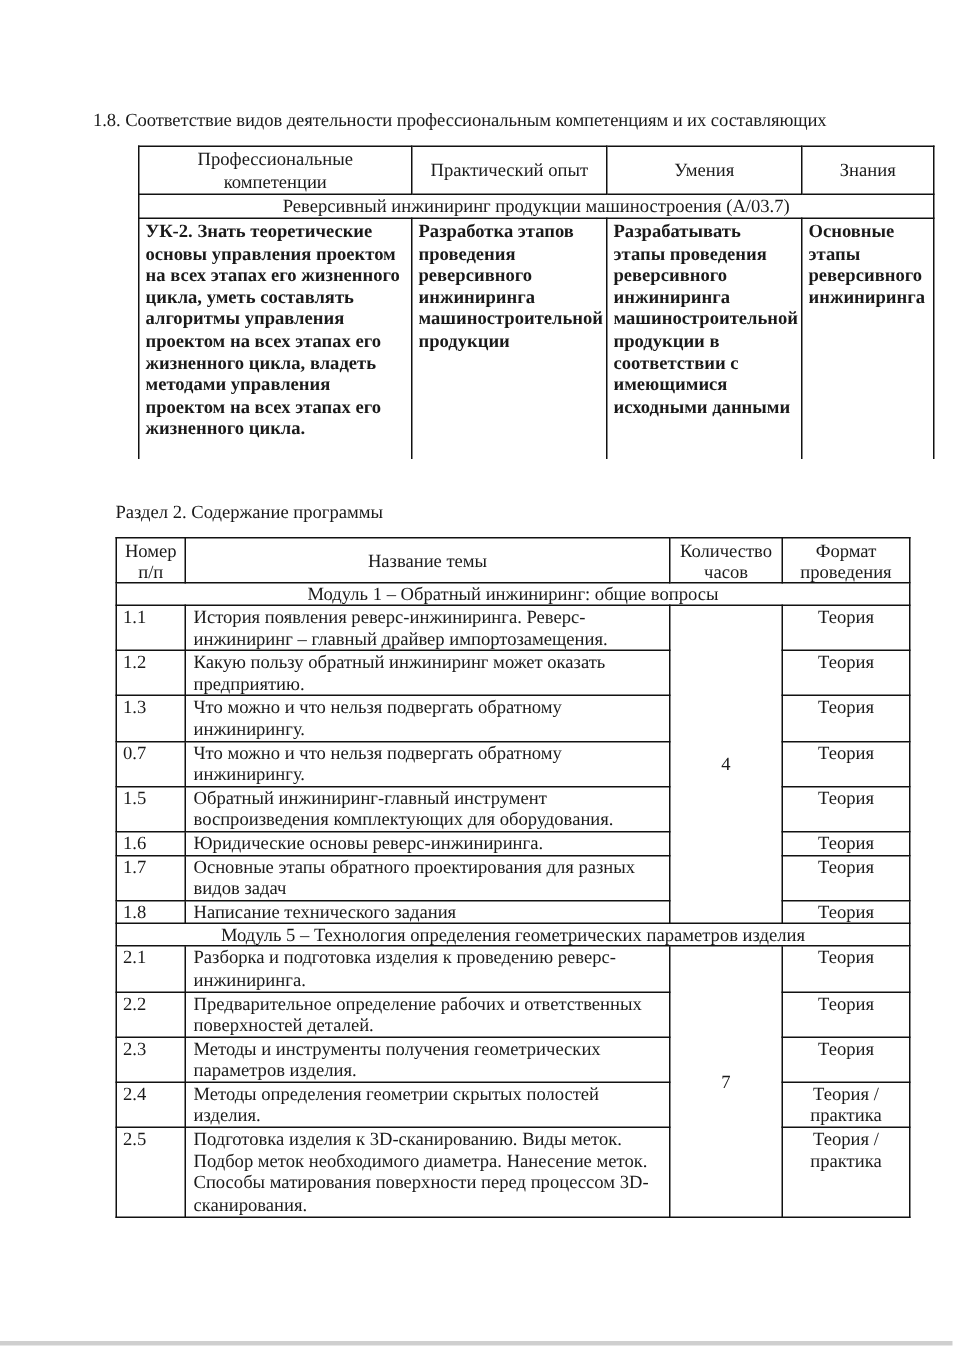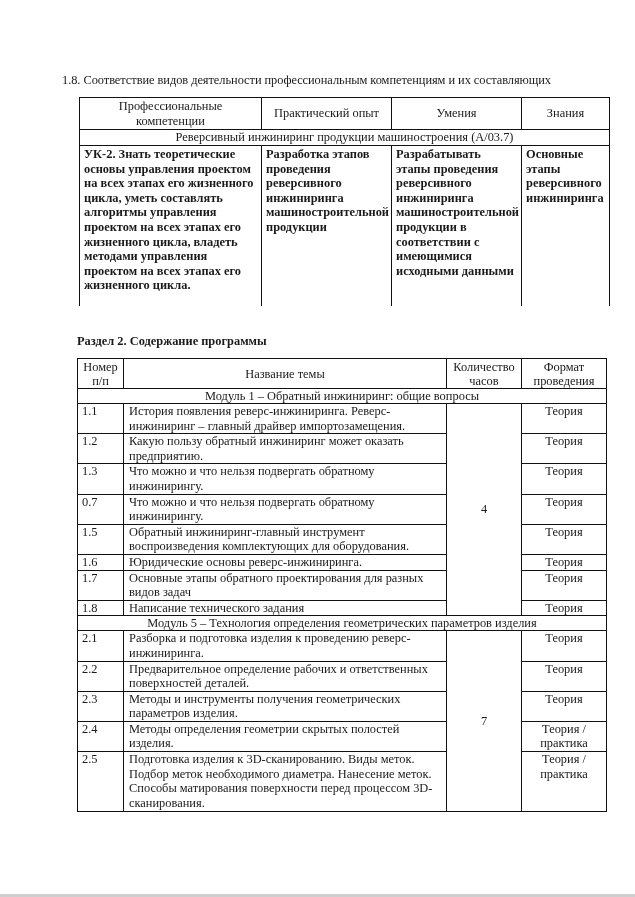--- a/index.html
+++ b/index.html
@@ -2,27 +2,27 @@
 <html><head>
 <meta charset="utf-8">
 <style>
   html, body { margin: 0; padding: 0; }
   body {
     width: 635px; height: 897px; background: #ffffff; position: relative; overflow: hidden;
     font-family: "Liberation Serif", "DejaVu Serif", serif; color: #1a1a1a;
   }
   .page-bottom-edge { position: absolute; left: 0; right: 0; top: 894px; height: 3px; background: #cfcfcf; }
   .section-title-1 { position: absolute; left: 62px; top: 73px; font-size: 12.4px; white-space: nowrap; letter-spacing: -0.05px; }
-  .section-title-2 { position: absolute; left: 77px; top: 334px; font-size: 12.4px; font-weight: bold; white-space: nowrap; }
+  .section-title-2 { position: absolute; left: 77px; top: 334px; font-size: 12.4px; font-weight: normal; white-space: nowrap; }
 
   table { border-collapse: collapse; position: absolute; table-layout: fixed; font-size: 12.4px; line-height: 14.6px; }
   td { border: 1px solid #111; vertical-align: top; padding: 0 4px; overflow: hidden; }
 
   
-  #t1 { left: 79px; top: 97px; width: 530px; }
+  #t1 { left: 92px; top: 97px; width: 530px; }
   #t1 td.hdr { text-align: center; vertical-align: middle; height: 31px; padding: 0 3px; }
   #t1 td.sub { text-align: center; height: 15px; padding: 0; margin-left: 32px; }
   #t1 tr.content td { height: 159px; border-bottom: none; padding-top: 1px; font-weight: bold; }
 
   
   #t2 { left: 77px; top: 358px; width: 529px; padding-left: 33px; }
   #t2 td.hdr { text-align: center; vertical-align: middle; height: 29px; padding: 0 2px; line-height: 14px; }
   #t2 td.mod { text-align: center; font-weight: normal; height: 14px; padding: 0; line-height: 14px; }
   #t2 td.num { padding-left: 4px; margin-left: 23px; }
   #t2 td.topic { padding-left: 5px; padding-right: 2px; }

